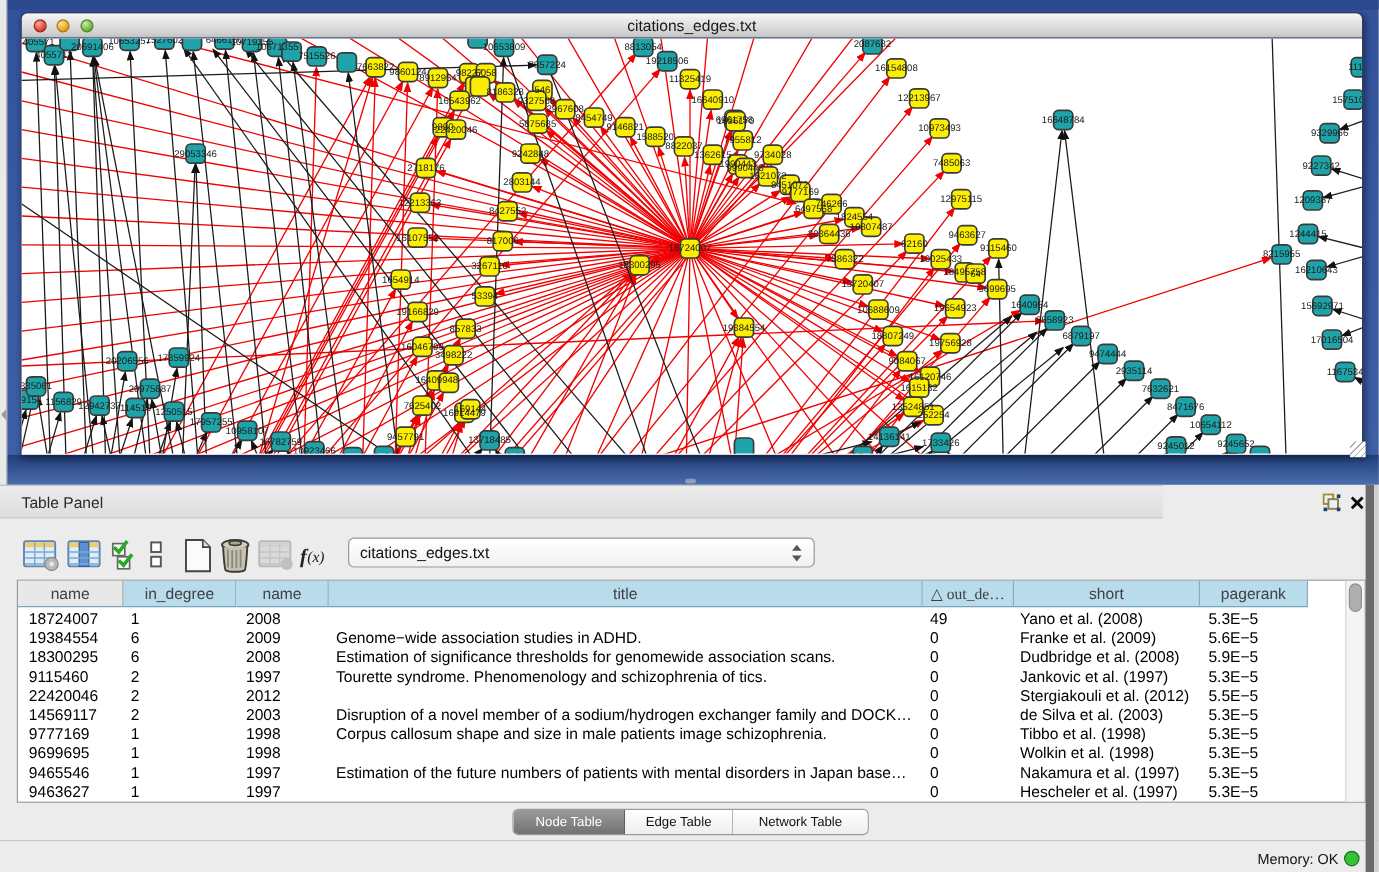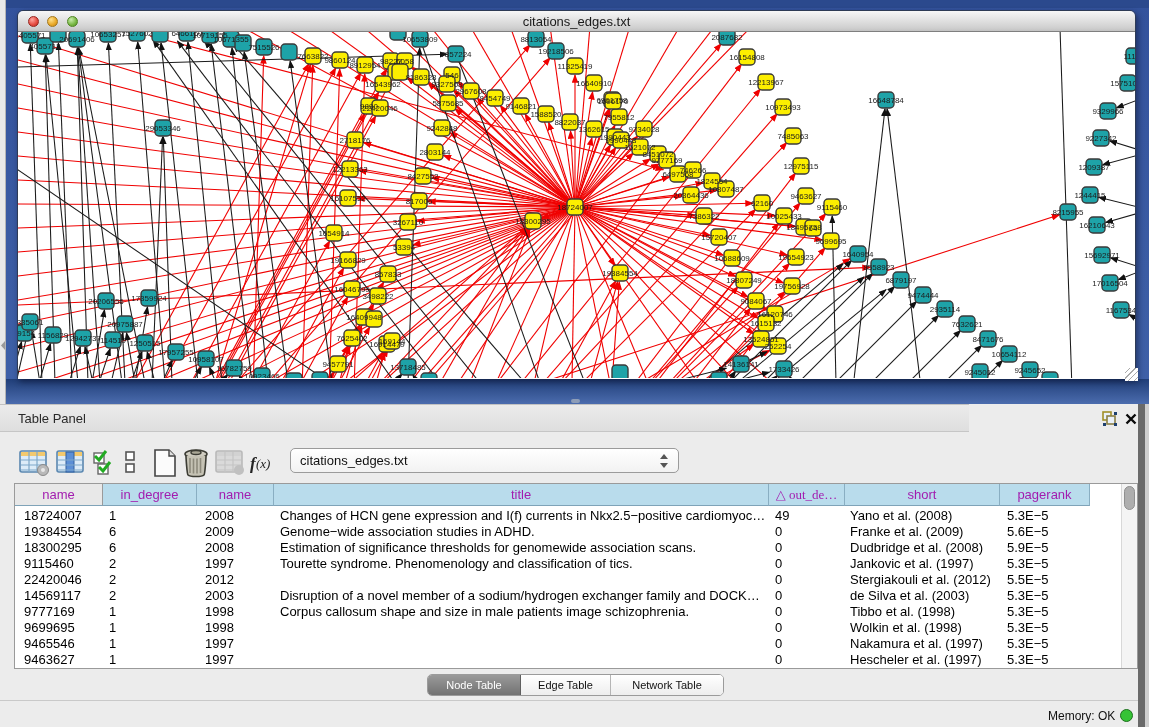--- a/index.html
+++ b/index.html
@@ -9,21 +9,21 @@
 .win{position:absolute;left:17px;top:10px;width:1119px;height:369px;border:1px solid #2e3b55;border-radius:6px 6px 0 0;box-shadow:2px 3px 6px rgba(0,0,20,.45);}
 .tbar{position:absolute;left:0;top:0;width:100%;height:21px;background:linear-gradient(#f7f7f7,#cfcfcf 85%,#c2c2c2);border-radius:5px 5px 0 0;border-bottom:1px solid #7f7f7f;}
 .tbar .tt{position:absolute;left:0;top:3px;width:100%;text-align:center;font-size:13px;color:#1a1a1a;}
 .lamp{position:absolute;top:4.5px;width:11px;height:11px;border-radius:50%;}
 .canvas{position:absolute;left:0;top:21px;width:1117px;height:347px;background:#fff;overflow:hidden;}
 .tp{position:absolute;left:0;top:404px;width:1149px;height:323px;background:#ececec;}
 .tp .hdr{position:absolute;left:0;top:0;width:969px;height:28px;background:linear-gradient(#ebebeb,#dedede);border-top:1px solid #c2c2c2;border-bottom:1px solid #c6c6c6;}
 .tp .hdr .t{position:absolute;left:18px;top:6px;font-size:13px;color:#2a2a2a;}
 .combo{position:absolute;left:290px;top:448px;width:389px;height:25px;background:linear-gradient(#ffffff,#f2f2f2);border:1px solid #9b9b9b;border-radius:5px;font-size:13px;color:#111;line-height:23px;padding-left:9px;}
 .tblwrap{position:absolute;left:14px;top:483px;width:1124px;height:186px;background:#fff;border:1px solid #9a9a9a;}
-.th{position:absolute;top:0;height:22px;font-size:13px;color:#a21caf;text-align:center;line-height:22px;background:#b9dcec;border-right:1px solid #89aec2;border-bottom:1px solid #7fa3b8;}
+.th{position:absolute;top:0;height:22px;font-size:13px;color:#404040;text-align:center;line-height:22px;background:#b9dcec;border-right:1px solid #89aec2;border-bottom:1px solid #7fa3b8;}
 .rows{position:absolute;left:0;top:0;width:1122px;height:184px;font-size:13px;color:#000;}
 .seg{position:absolute;left:427px;top:674px;height:22px;border:1px solid #9b9b9b;border-radius:5px;overflow:hidden;background:#fff;}
 .seg div{float:left;height:22px;line-height:21px;font-size:11px;text-align:center;color:#111;background:linear-gradient(#ffffff,#ececec);border-right:1px solid #b5b5b5;}
 .seg .on{background:linear-gradient(#9a9a9a,#6e6e6e);color:#fff;border-right:1px solid #5f5f5f;}
 .status{position:absolute;left:0;top:700px;width:1149px;height:27px;border-top:1px solid #c9c9c9;}
 .rightstrip{position:absolute;left:1138px;top:404px;width:7px;height:323px;background:#6a6a6a;}
 .rightstrip2{position:absolute;left:1145px;top:404px;width:4px;height:323px;background:#cfcfcf;}
 </style></head><body>
 <div class="desk">
     <div class="topband"></div>
@@ -670,21 +670,20 @@
   <div class="th" style="left:985px;width:90px;">pagerank</div>
   <div style="position:absolute;left:1106px;top:0px;width:16px;height:184px;background:#f4f4f4;border-left:1px solid #d8d8d8;">
     <div style="position:absolute;left:2px;top:2px;width:11px;height:24px;background:#aeaeae;border:1px solid #8f8f8f;border-radius:6px;"></div>
   </div>
 </div>
 <div class="rows" style="position:absolute;left:0px;top:0px;">
 <div style="position:absolute;left:0;top:508px;width:1105px;height:16px;">
       <div style="position:absolute;left:24px;top:0;width:79px;height:16px;overflow:hidden;white-space:nowrap;">18724007</div>
       <div style="position:absolute;left:109px;top:0;width:88px;height:16px;overflow:hidden;white-space:nowrap;">1</div>
       <div style="position:absolute;left:205px;top:0;width:69px;height:16px;overflow:hidden;white-space:nowrap;">2008</div>
-      <div style="position:absolute;left:280px;top:0;width:489px;height:16px;overflow:hidden;white-space:nowrap;">Changes of HCN gene expression and I(f) currents in Nkx2.5−positive cardiomyoc…</div>
       <div style="position:absolute;left:775px;top:0;width:70px;height:16px;overflow:hidden;white-space:nowrap;">49</div>
       <div style="position:absolute;left:850px;top:0;width:150px;height:16px;overflow:hidden;white-space:nowrap;">Yano et al. (2008)</div>
       <div style="position:absolute;left:1007px;top:0;width:83px;height:16px;overflow:hidden;white-space:nowrap;">5.3E−5</div>
     </div>
 <div style="position:absolute;left:0;top:524px;width:1105px;height:16px;">
       <div style="position:absolute;left:24px;top:0;width:79px;height:16px;overflow:hidden;white-space:nowrap;">19384554</div>
       <div style="position:absolute;left:109px;top:0;width:88px;height:16px;overflow:hidden;white-space:nowrap;">6</div>
       <div style="position:absolute;left:205px;top:0;width:69px;height:16px;overflow:hidden;white-space:nowrap;">2009</div>
       <div style="position:absolute;left:280px;top:0;width:489px;height:16px;overflow:hidden;white-space:nowrap;">Genome−wide association studies in ADHD.</div>
       <div style="position:absolute;left:775px;top:0;width:70px;height:16px;overflow:hidden;white-space:nowrap;">0</div>
@@ -697,21 +696,21 @@
       <div style="position:absolute;left:205px;top:0;width:69px;height:16px;overflow:hidden;white-space:nowrap;">2008</div>
       <div style="position:absolute;left:280px;top:0;width:489px;height:16px;overflow:hidden;white-space:nowrap;">Estimation of significance thresholds for genomewide association scans.</div>
       <div style="position:absolute;left:775px;top:0;width:70px;height:16px;overflow:hidden;white-space:nowrap;">0</div>
       <div style="position:absolute;left:850px;top:0;width:150px;height:16px;overflow:hidden;white-space:nowrap;">Dudbridge et al. (2008)</div>
       <div style="position:absolute;left:1007px;top:0;width:83px;height:16px;overflow:hidden;white-space:nowrap;">5.9E−5</div>
     </div>
 <div style="position:absolute;left:0;top:556px;width:1105px;height:16px;">
       <div style="position:absolute;left:24px;top:0;width:79px;height:16px;overflow:hidden;white-space:nowrap;">9115460</div>
       <div style="position:absolute;left:109px;top:0;width:88px;height:16px;overflow:hidden;white-space:nowrap;">2</div>
       <div style="position:absolute;left:205px;top:0;width:69px;height:16px;overflow:hidden;white-space:nowrap;">1997</div>
-      <div style="position:absolute;left:280px;top:0;width:489px;height:16px;overflow:hidden;white-space:nowrap;">Tourette syndrome. Phenomenology and classification of tics.</div>
+      <div style="position:absolute;left:280px;top:0;width:489px;height:16px;overflow:hidden;white-space:nowrap;">Tourette syndrome. Phenomenology and schizophrenia of tics.</div>
       <div style="position:absolute;left:775px;top:0;width:70px;height:16px;overflow:hidden;white-space:nowrap;">0</div>
       <div style="position:absolute;left:850px;top:0;width:150px;height:16px;overflow:hidden;white-space:nowrap;">Jankovic et al. (1997)</div>
       <div style="position:absolute;left:1007px;top:0;width:83px;height:16px;overflow:hidden;white-space:nowrap;">5.3E−5</div>
     </div>
 <div style="position:absolute;left:0;top:572px;width:1105px;height:16px;">
       <div style="position:absolute;left:24px;top:0;width:79px;height:16px;overflow:hidden;white-space:nowrap;">22420046</div>
       <div style="position:absolute;left:109px;top:0;width:88px;height:16px;overflow:hidden;white-space:nowrap;">2</div>
       <div style="position:absolute;left:205px;top:0;width:69px;height:16px;overflow:hidden;white-space:nowrap;">2012</div>
       <div style="position:absolute;left:775px;top:0;width:70px;height:16px;overflow:hidden;white-space:nowrap;">0</div>
       <div style="position:absolute;left:850px;top:0;width:150px;height:16px;overflow:hidden;white-space:nowrap;">Stergiakouli et al. (2012)</div>
@@ -740,20 +739,21 @@
       <div style="position:absolute;left:109px;top:0;width:88px;height:16px;overflow:hidden;white-space:nowrap;">1</div>
       <div style="position:absolute;left:205px;top:0;width:69px;height:16px;overflow:hidden;white-space:nowrap;">1998</div>
       <div style="position:absolute;left:775px;top:0;width:70px;height:16px;overflow:hidden;white-space:nowrap;">0</div>
       <div style="position:absolute;left:850px;top:0;width:150px;height:16px;overflow:hidden;white-space:nowrap;">Wolkin et al. (1998)</div>
       <div style="position:absolute;left:1007px;top:0;width:83px;height:16px;overflow:hidden;white-space:nowrap;">5.3E−5</div>
     </div>
 <div style="position:absolute;left:0;top:636px;width:1105px;height:16px;">
       <div style="position:absolute;left:24px;top:0;width:79px;height:16px;overflow:hidden;white-space:nowrap;">9465546</div>
       <div style="position:absolute;left:109px;top:0;width:88px;height:16px;overflow:hidden;white-space:nowrap;">1</div>
       <div style="position:absolute;left:205px;top:0;width:69px;height:16px;overflow:hidden;white-space:nowrap;">1997</div>
+      <div style="position:absolute;left:280px;top:0;width:489px;height:16px;overflow:hidden;white-space:nowrap;">Estimation of the future numbers of patients with mental disorders in Japan base…</div>
       <div style="position:absolute;left:775px;top:0;width:70px;height:16px;overflow:hidden;white-space:nowrap;">0</div>
       <div style="position:absolute;left:850px;top:0;width:150px;height:16px;overflow:hidden;white-space:nowrap;">Nakamura et al. (1997)</div>
       <div style="position:absolute;left:1007px;top:0;width:83px;height:16px;overflow:hidden;white-space:nowrap;">5.3E−5</div>
     </div>
 <div style="position:absolute;left:0;top:652px;width:1105px;height:16px;">
       <div style="position:absolute;left:24px;top:0;width:79px;height:16px;overflow:hidden;white-space:nowrap;">9463627</div>
       <div style="position:absolute;left:109px;top:0;width:88px;height:16px;overflow:hidden;white-space:nowrap;">1</div>
       <div style="position:absolute;left:205px;top:0;width:69px;height:16px;overflow:hidden;white-space:nowrap;">1997</div>
       <div style="position:absolute;left:775px;top:0;width:70px;height:16px;overflow:hidden;white-space:nowrap;">0</div>
       <div style="position:absolute;left:850px;top:0;width:150px;height:16px;overflow:hidden;white-space:nowrap;">Hescheler et al. (1997)</div>

